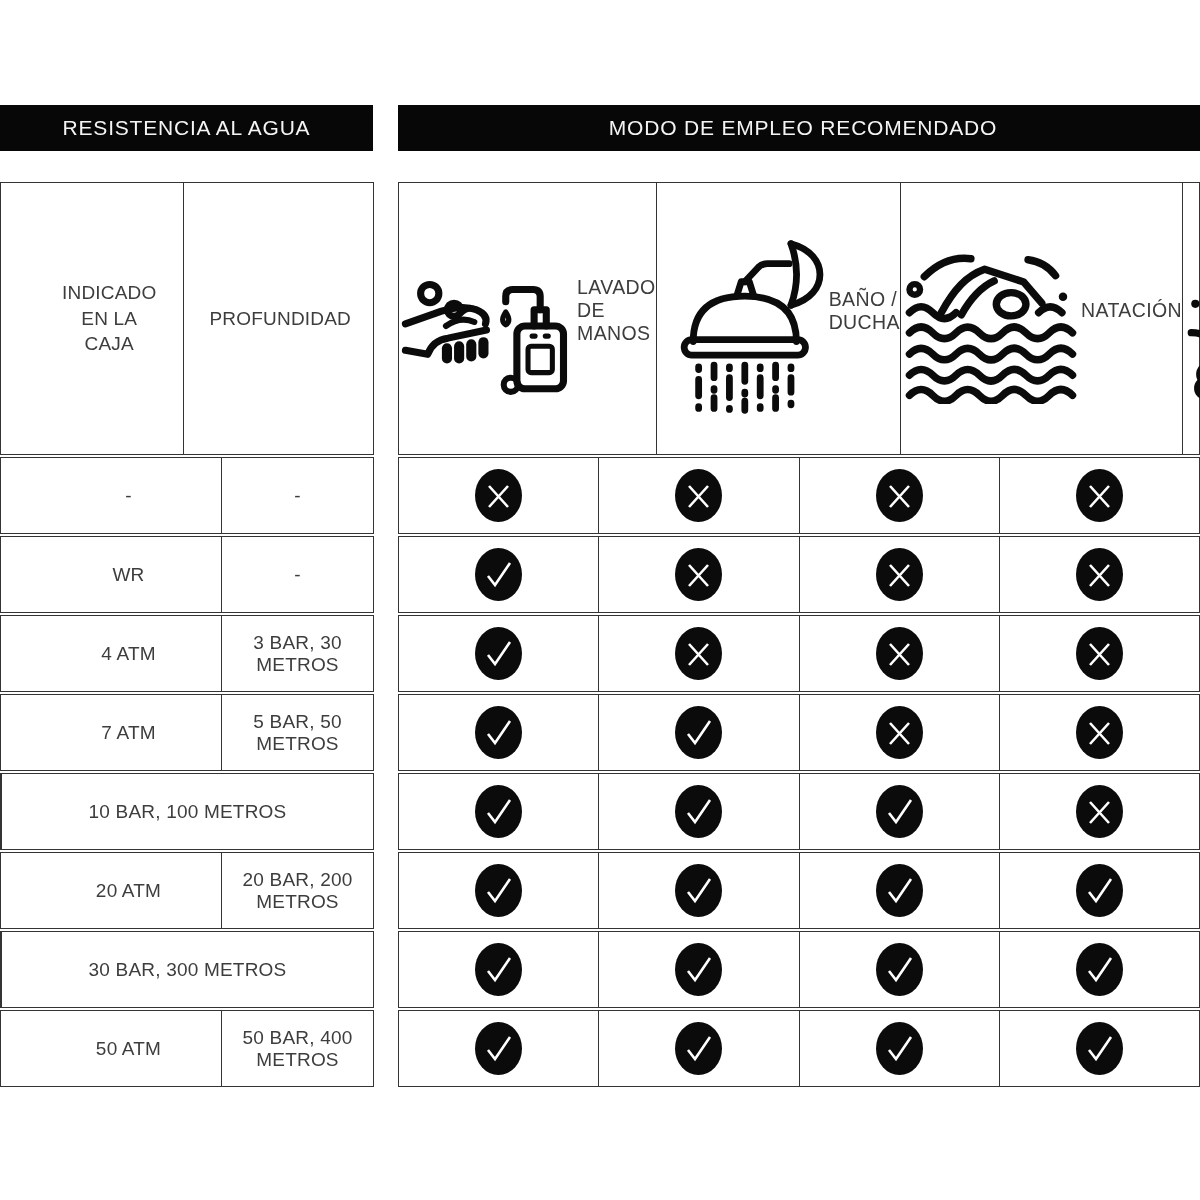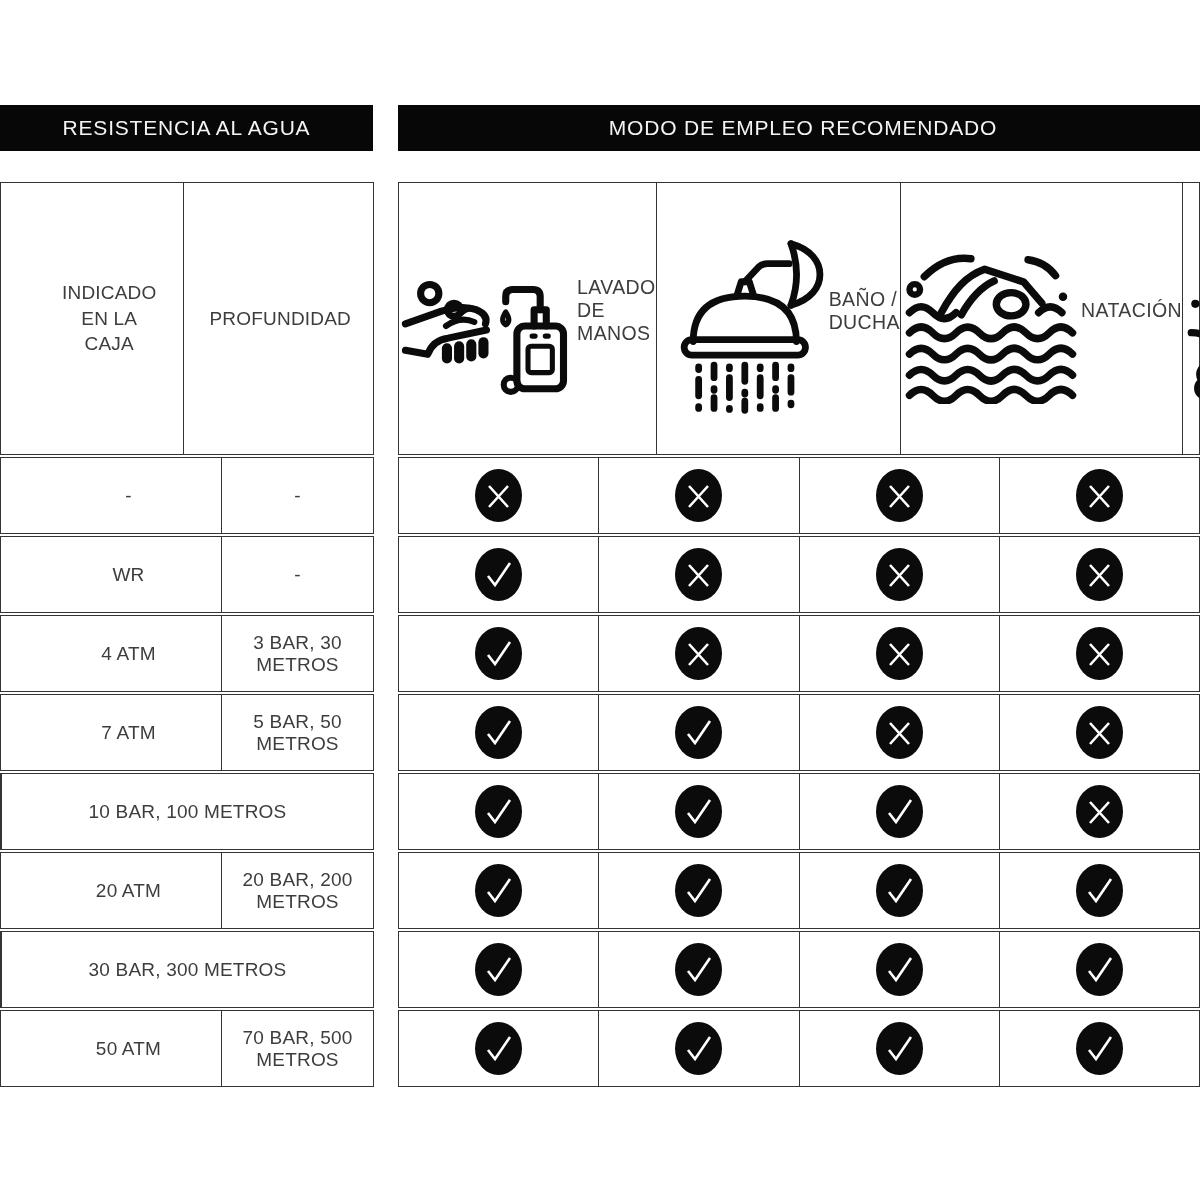--- a/index.html
+++ b/index.html
@@ -72,21 +72,21 @@
           <div class="cell c2">5 BAR, 50 METROS</div>
         </div><div class="row data">
           <div class="cell c2">10 BAR, 100 METROS</div>
         </div><div class="row data">
           <div class="cell c1">20 ATM</div>
           <div class="cell c2">20 BAR, 200 METROS</div>
         </div><div class="row data">
           <div class="cell c2">30 BAR, 300 METROS</div>
         </div><div class="row data">
           <div class="cell c1">50 ATM</div>
-          <div class="cell c2">70 BAR, 500 METROS</div>
+          <div class="cell c2">50 BAR, 400 METROS</div>
         </div></div>
   </div>
 
   <div class="tbl" id="tbl-right">
     <div class="row header">
 
       <div class="rcell hcell">
         <div class="icon-box">
           <svg class="hicon" width="178" height="152" viewBox="0 0 175 150">
             <g fill="none" stroke="#0b0b0b" stroke-width="7" stroke-linecap="round" stroke-linejoin="round">

